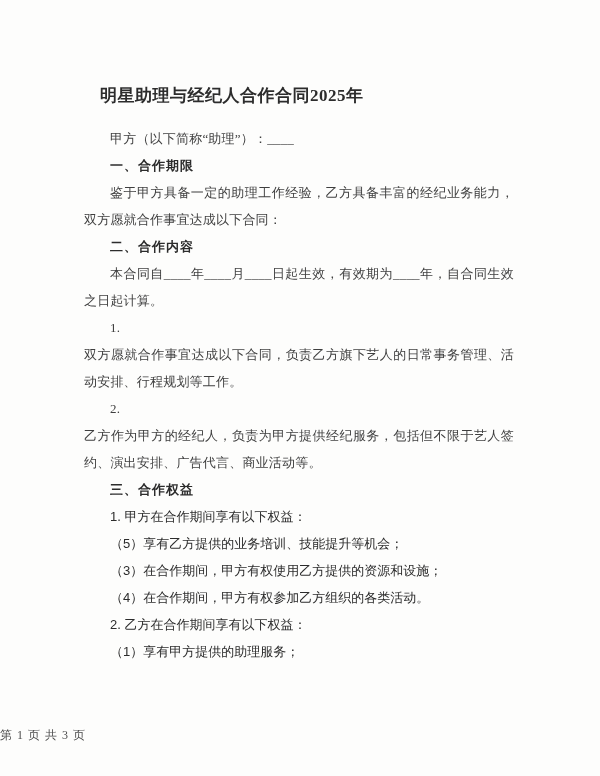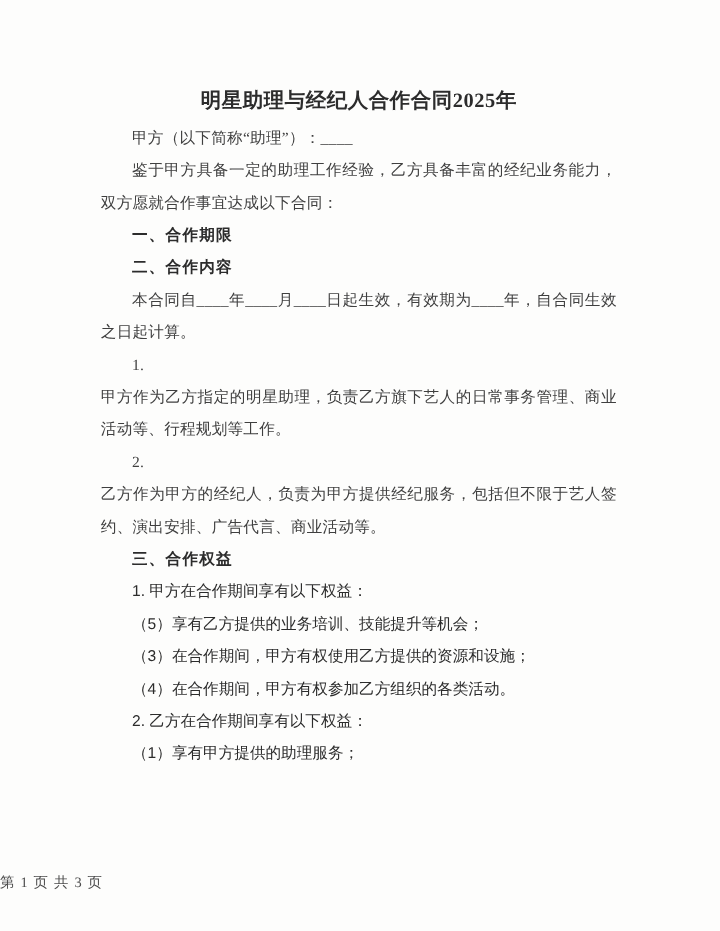--- a/index.html
+++ b/index.html
@@ -14,25 +14,25 @@
     width:600px;height:776px;
     background:var(--paper);
     overflow:hidden;
     font-family:"Liberation Serif", serif;
   }
   .content{
     position:absolute;
     left:84px;top:66px;width:430px;
   }
   .title{
-    margin:4px;
+    margin:16px;
     font-size:17px;
     font-weight:700;
     line-height:27px;
-    text-align:center;
+    text-align:left;
     color:var(--ink-bold);
     letter-spacing:.5px;
     white-space:nowrap;
   }
   .line{
     margin:0;
     font-size:13px;
     line-height:27px;
     color:var(--ink);
     text-align:justify;
@@ -62,26 +62,26 @@
   }
 </style>
 </head>
 <body>
 
 <div class="page">
   <div class="content">
     <h1 class="title">明星助理与经纪人合作合同2025年</h1>
     <div id="doc-body">
         <p class="line p">甲方（以下简称“助理”）：____</p>
+        <p class="line h">一、合作期限</p>
         <p class="line p">鉴于甲方具备一定的助理工作经验，乙方具备丰富的经纪业务能力，双方愿就合作事宜达成以下合同：</p>
-        <p class="line h">一、合作期限</p>
         <p class="line h">二、合作内容</p>
         <p class="line p">本合同自____年____月____日起生效，有效期为____年，自合同生效之日起计算。</p>
         <p class="line n">1.</p>
-        <p class="line pf">甲方作为乙方指定的明星助理，负责乙方旗下艺人的日常事务管理、商业活动等、行程规划等工作。</p>
+        <p class="line pf">双方愿就合作事宜达成以下合同，负责乙方旗下艺人的日常事务管理、活动安排、行程规划等工作。</p>
         <p class="line n">2.</p>
         <p class="line pf">乙方作为甲方的经纪人，负责为甲方提供经纪服务，包括但不限于艺人签约、演出安排、广告代言、商业活动等。</p>
         <p class="line h">三、合作权益</p>
         <p class="line b">1. 甲方在合作期间享有以下权益：</p>
         <p class="line b">（5）享有乙方提供的业务培训、技能提升等机会；</p>
         <p class="line b">（3）在合作期间，甲方有权使用乙方提供的资源和设施；</p>
         <p class="line b">（4）在合作期间，甲方有权参加乙方组织的各类活动。</p>
         <p class="line b">2. 乙方在合作期间享有以下权益：</p>
         <p class="line b">（1）享有甲方提供的助理服务；</p>
       </div>

